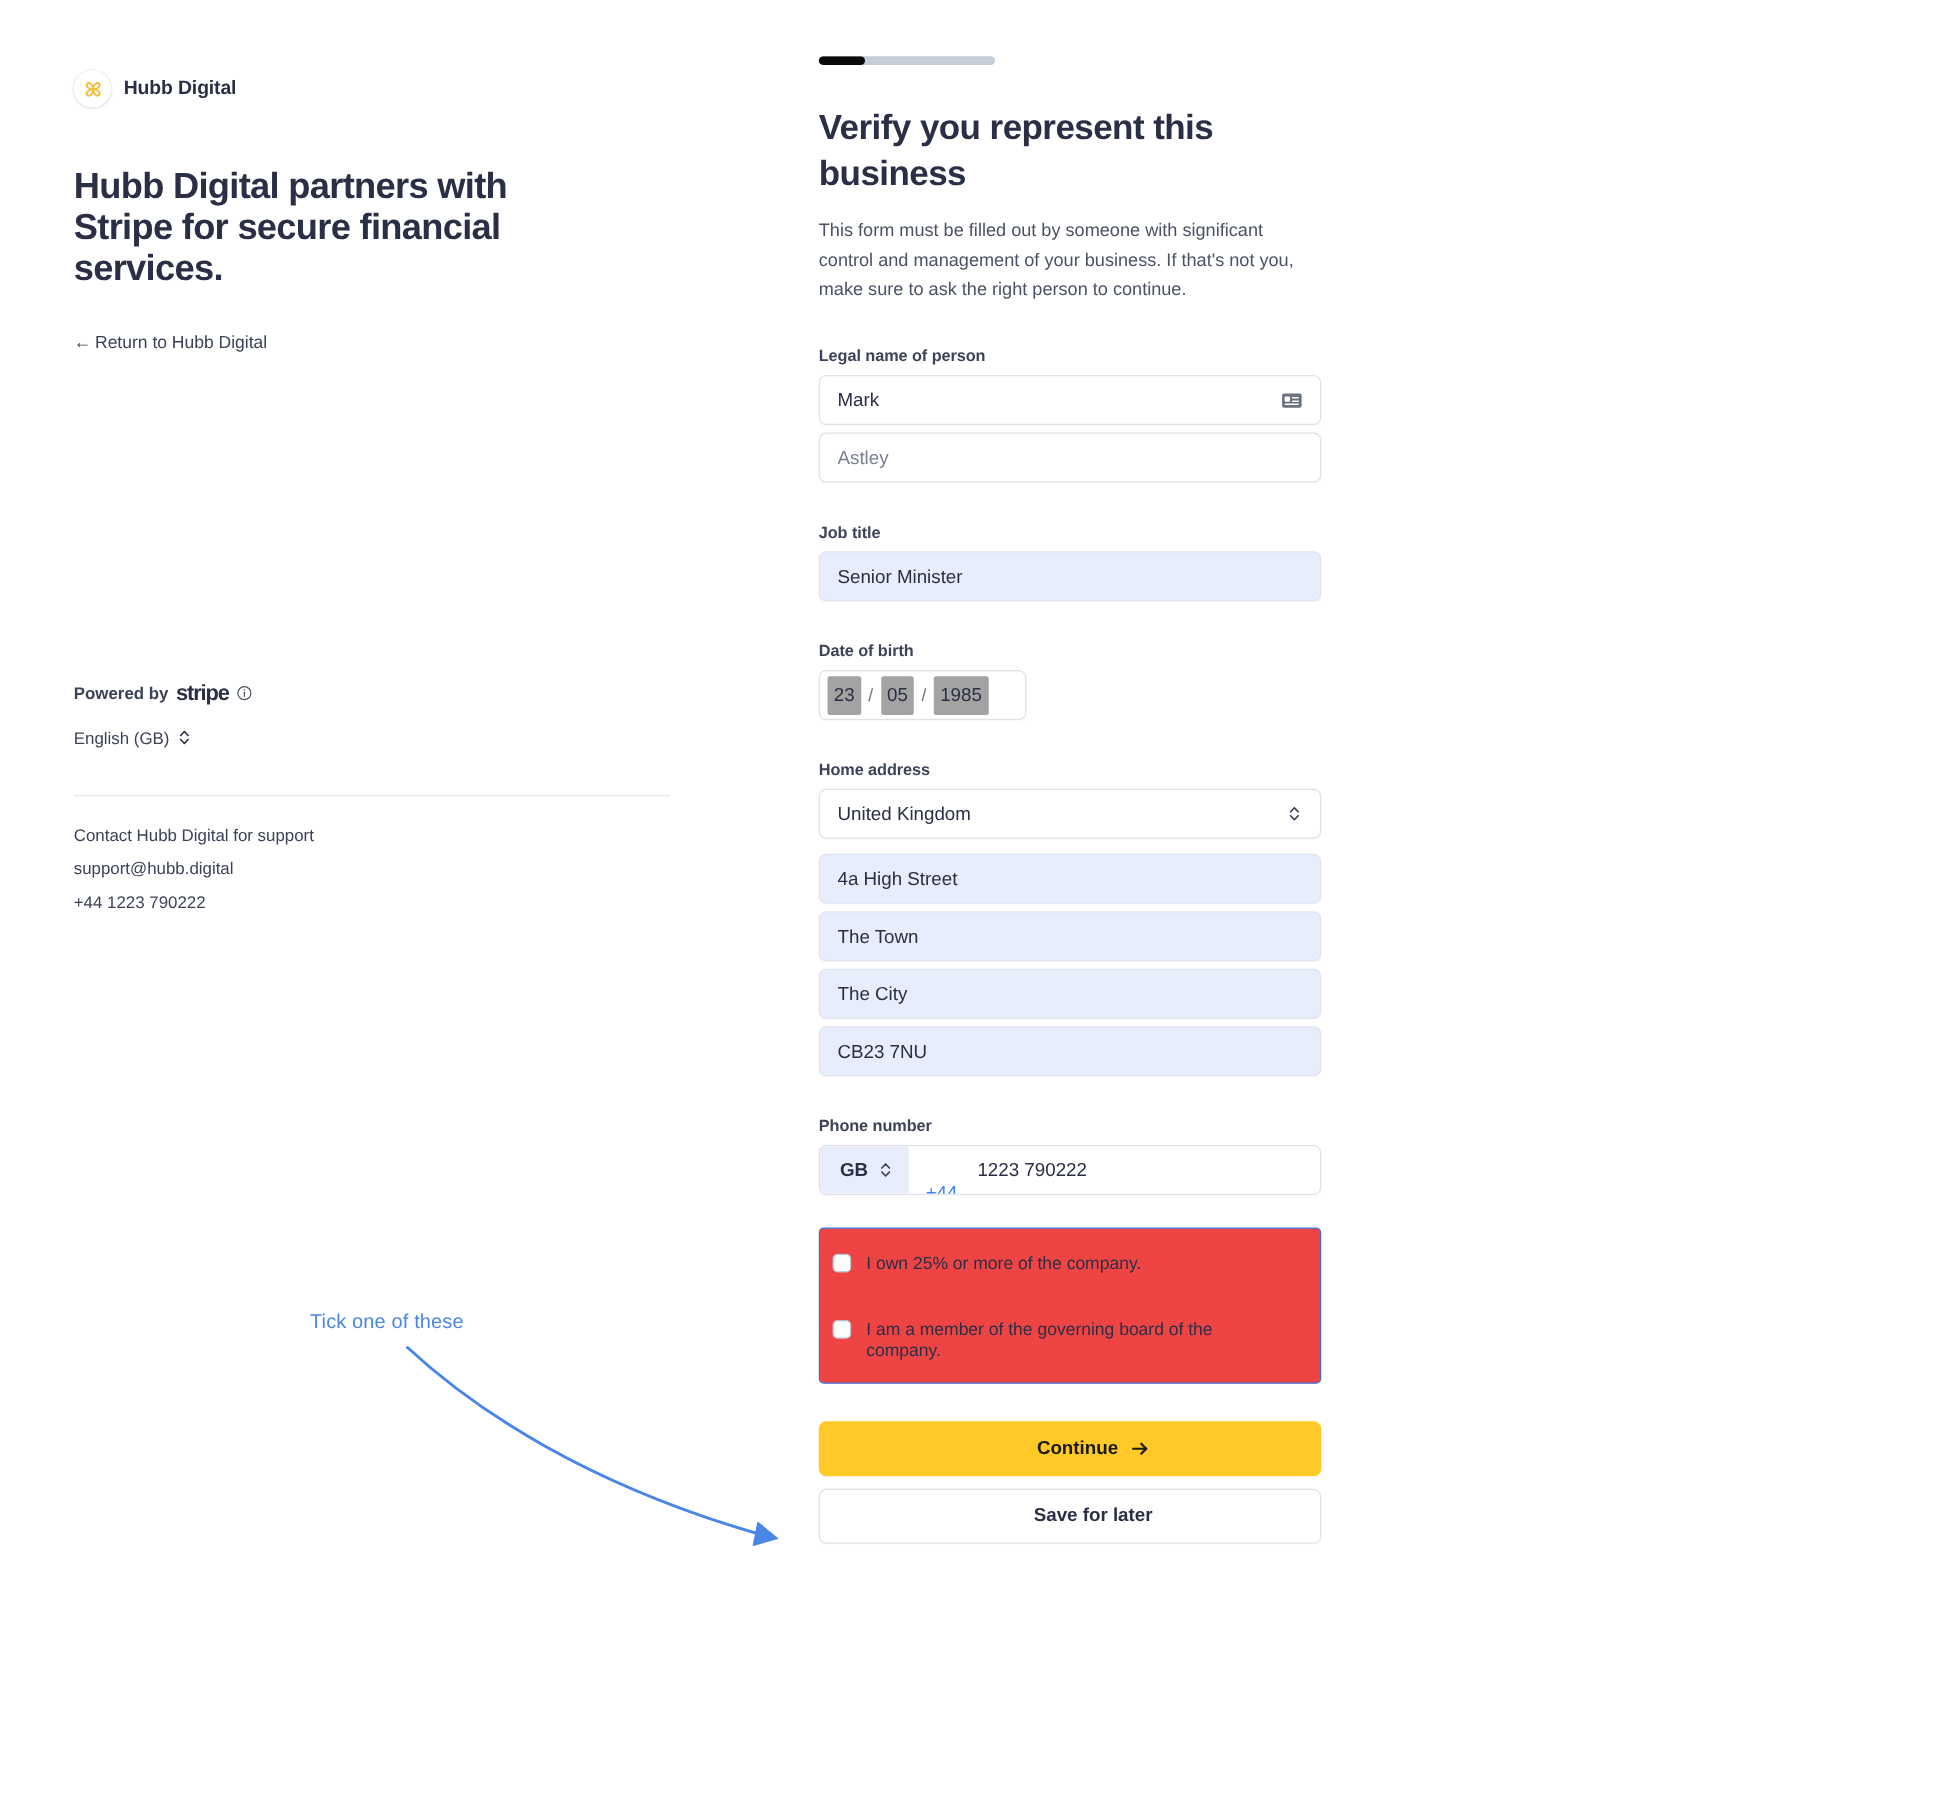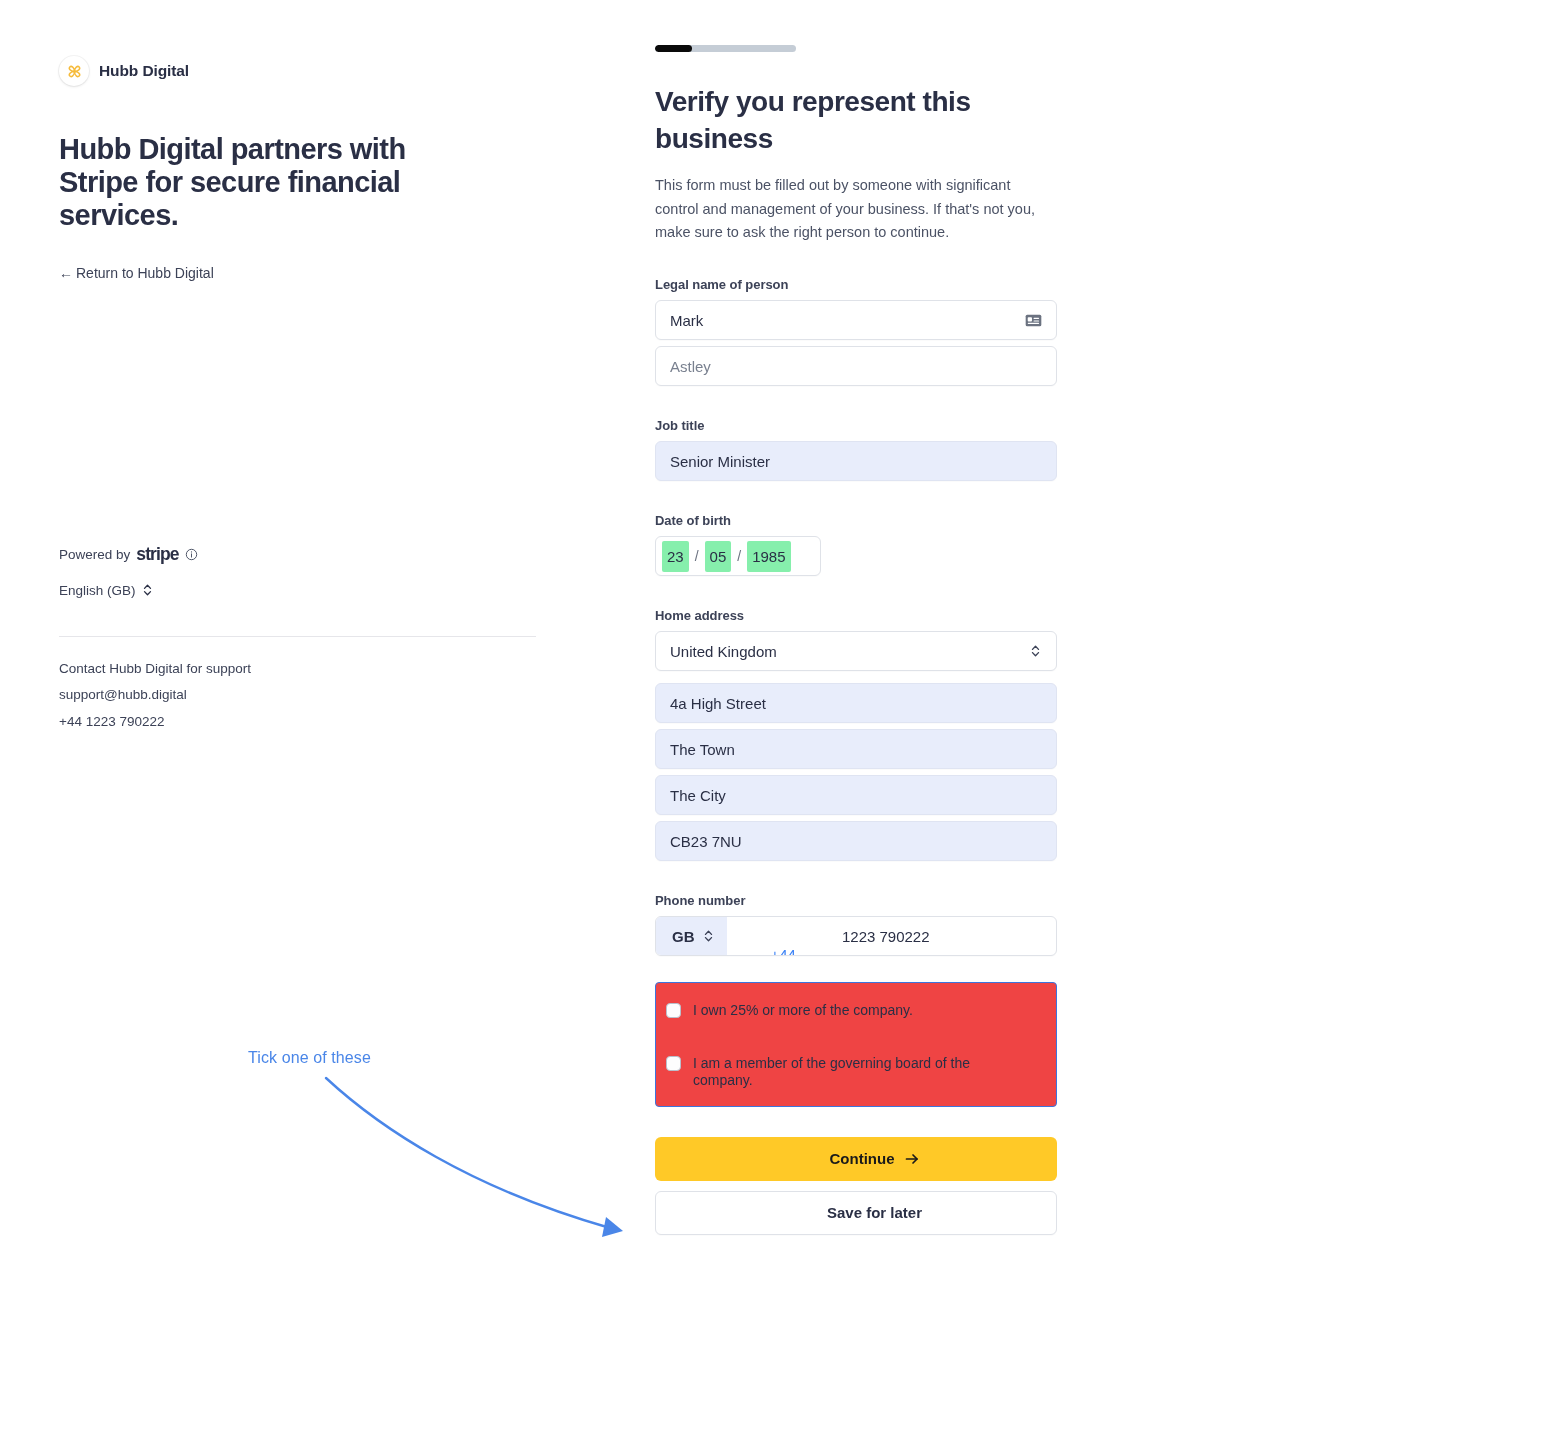--- a/index.html
+++ b/index.html
@@ -34,21 +34,21 @@
   }
 
   .return-link {
     display: inline-block; margin-top: 34px;
     font-size: 14px; color: #3c4257; text-decoration: none; font-weight: 450;
   }
   .return-link .arr { margin-right: 3px; }
 
   .powered { position: absolute; left: 59px; top: 544px; }
   .powered-row { display: flex; align-items: center; gap: 6px; }
-  .powered-label { font-size: 13.5px; color: #3c4257; font-weight: 400; }
+  .powered-label { font-size: 13.5px; color: #3c4257; font-weight: 700; }
   .stripe-word {
     font-size: 17.5px; font-weight: 800; color: #2a2f45;
     letter-spacing: -0.9px; font-family: "Liberation Sans", sans-serif;
   }
   .info-ico { width: 13px; height: 13px; display:block; }
 
   .lang-row {
     display: flex; align-items: center; gap: 5px; margin-top: 17px; cursor: pointer;
   }
   .lang-label { font-size: 13.5px; color: #3c4257; font-weight: 450; }
@@ -101,32 +101,31 @@
   .addr-stack .inp { margin-top: 6px; }
   .addr-stack .inp:first-child { margin-top: 12px; }
 
   
   .dob {
     width: 166px; height: 40px; border: 1px solid #dfe2e8; border-radius: 6px;
     background: #ffffff; display: flex; align-items: center; padding: 0 6px;
     font-size: 15px; color: #2a2f45; box-shadow: 0 1px 1px rgba(0,0,0,0.02);
   }
   .dob-seg {
-    background: #86efac; border-radius: 2px; padding: 8px 5px; line-height: 1;
+    background: #a3a3a3; border-radius: 2px; padding: 8px 5px; line-height: 1;
     font-size: 15px; color: #2a2f45;
   }
   .dob-sep { padding: 0 6px; color: #6b7280; font-size: 14px; }
   .chev-updown { width: 13px; height: 16px; display:block; }
 
   
   .phone {
     width: 402px; height: 40px; border: 1px solid #dfe2e8; border-radius: 6px;
     background: #ffffff; display: flex; align-items: center; overflow: hidden;
     box-shadow: 0 1px 1px rgba(0,0,0,0.02);
-    gap: 30px;
   }
   .phone-cc {
     background: #e8edfb; height: 100%; display: flex; align-items: center; gap: 7px;
     padding: 0 12px 0 16px; font-size: 15px; font-weight: 600; color: #2a2f45;
   }
   .phone-dial { padding: 0 0 0 14px; font-size: 15px; color: #3b82f6; margin-top: 36px; }
   .phone-num { padding-left: 16px; font-size: 15px; color: #2a2f45; }
 
   
   .check-group {

